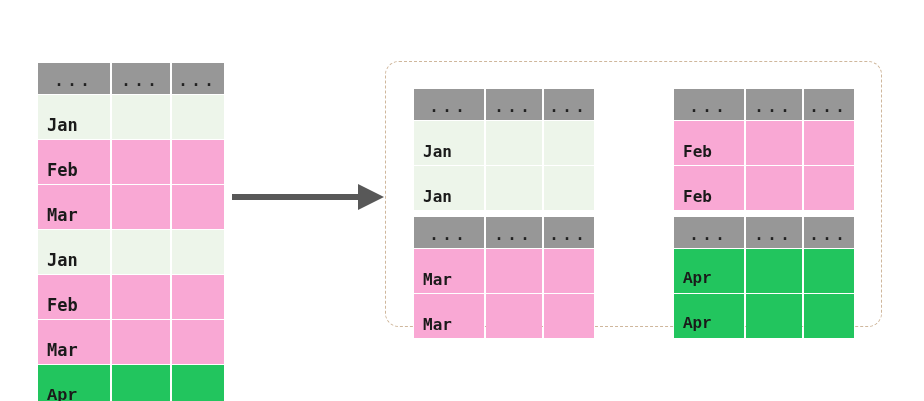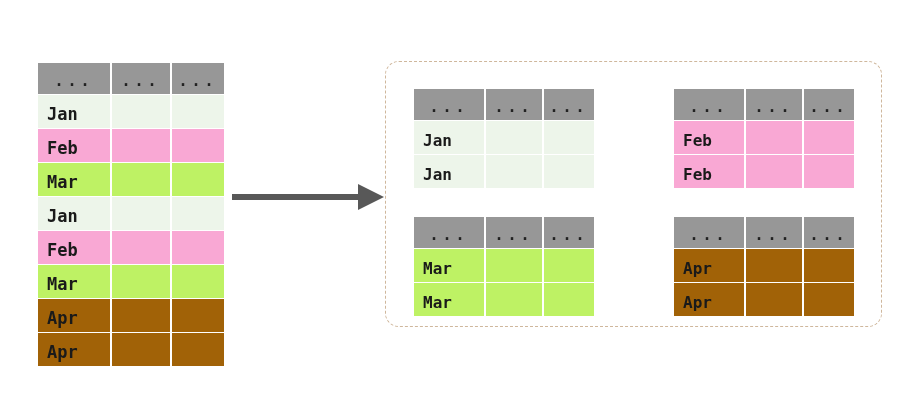--- a/index.html
+++ b/index.html
@@ -35,33 +35,33 @@
     text-align: center;
     font-weight: 700;
     font-size: 15px;
     color: #222222;
     letter-spacing: 4px;
     line-height: 1;
     padding-bottom: 5px;
   }
   .tbl td {
     height: 28px;
-    padding: 5px 0 0 9px;
+    padding: 16px 0 0 9px;
     font-size: 17px;
     font-weight: 700;
     color: #1a1a1a;
     vertical-align: middle;
     white-space: nowrap;
   }
 
   
   .m-jan { background: #edf5ea; }
   .m-feb { background: #f9a8d4; }
-  .m-mar { background: #bef264; }
-  .m-apr { background: #a16207; }
+  .m-mar { background: #f9a8d4; }
+  .m-apr { background: #22c55e; font-family: Liberation Mono, monospace; }
 
   
   #source-table {
     left: 36px;
     top: 62px;
   }
   #source-table col.c1 { width: 72px; }
   #source-table col.c2 { width: 58px; }
   #source-table col.c3 { width: 52px; }
 

